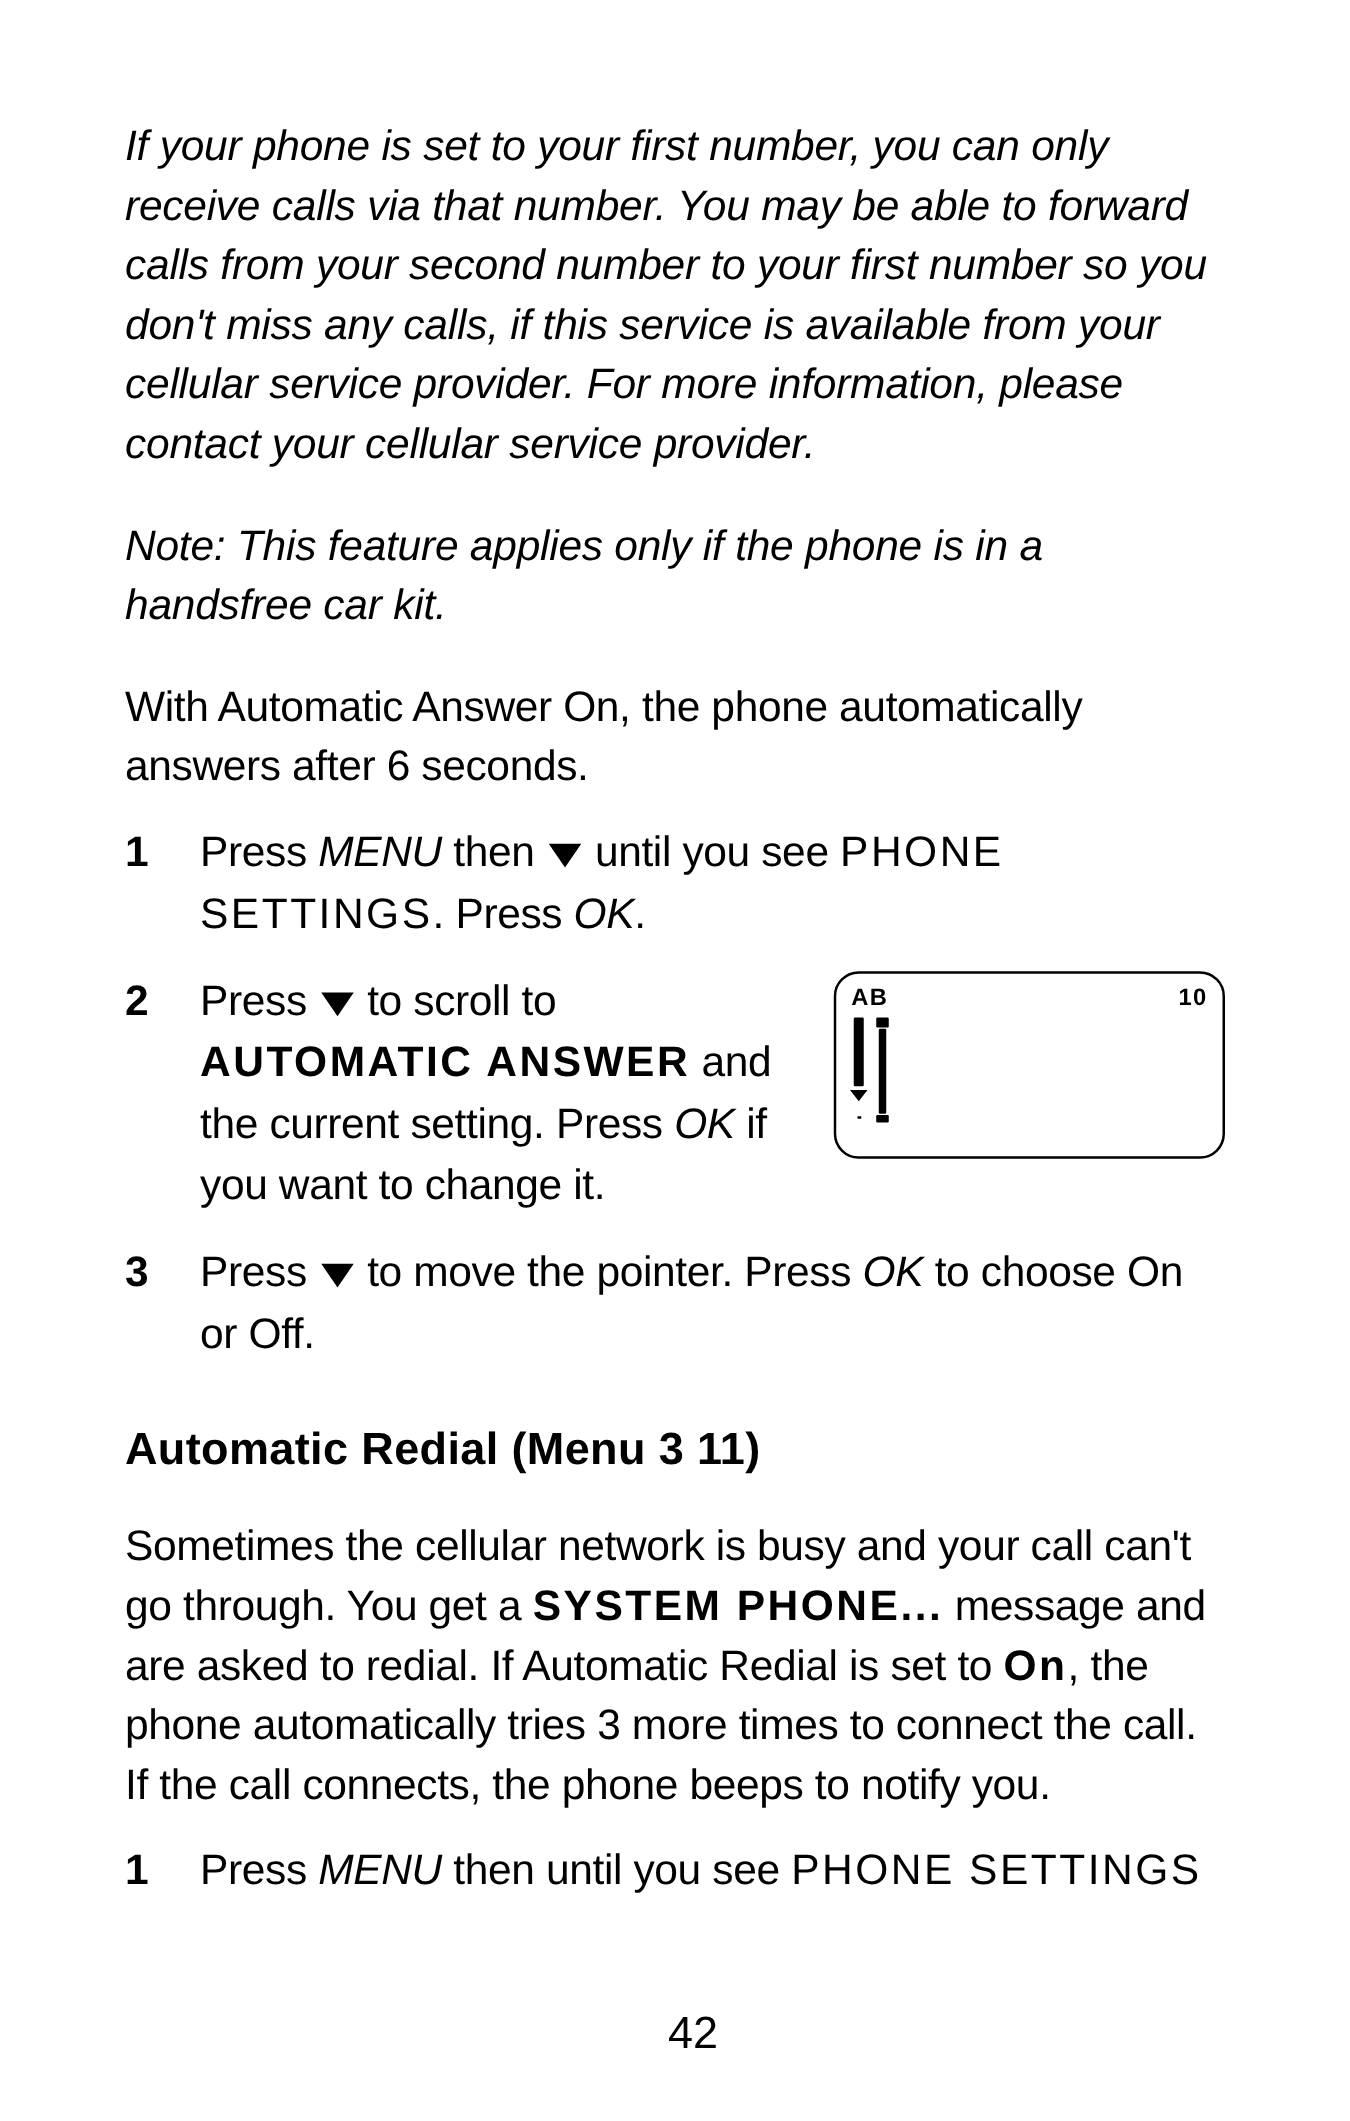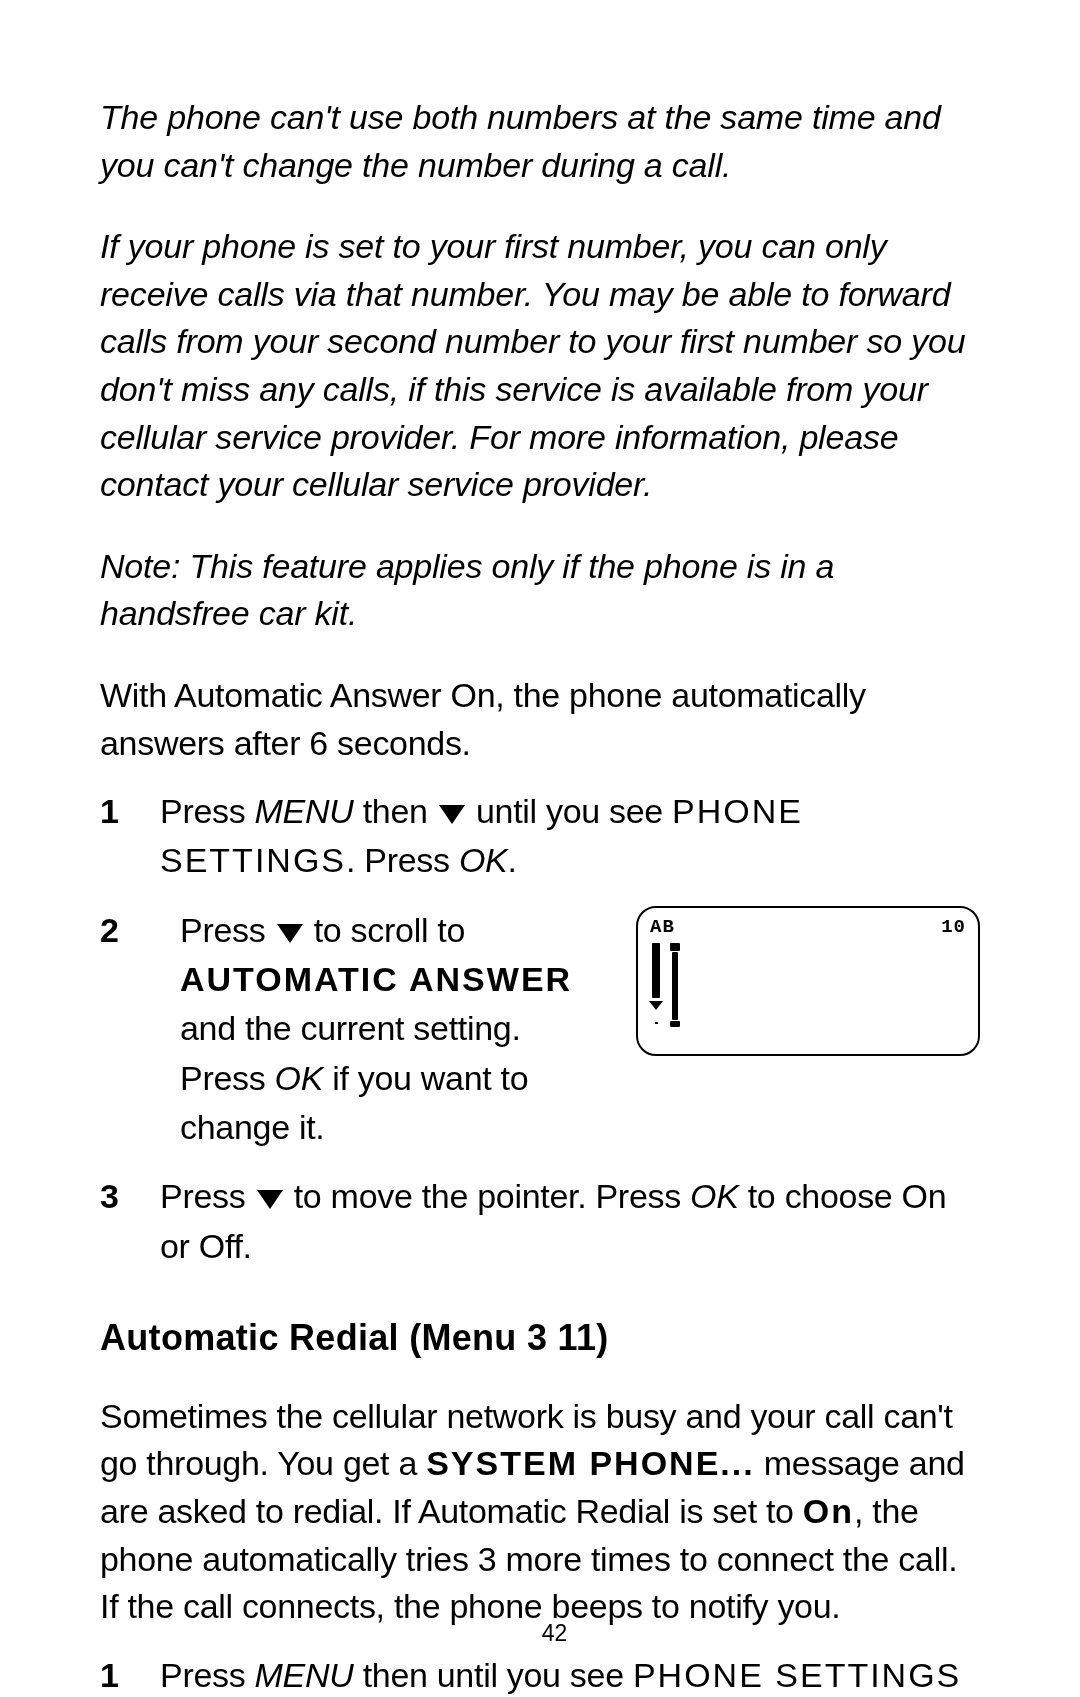--- a/index.html
+++ b/index.html
@@ -53,30 +53,30 @@
   ol.steps>li .num{
     font-weight:bold;
     width:60px;
     flex-shrink:0;
   }
   ol.steps>li .txt{flex:1;}
   .menu-key{font-style:italic;font-family:Arial,Helvetica,sans-serif;}
   .ok-key{font-style:italic;}
   .disp{font-family:Arial,Helvetica,sans-serif;letter-spacing:2px;}
   .disp-bold{font-weight:bold;letter-spacing:2px;}
-  .row-with-screen{display:flex;gap:24px;align-items:flex-start;margin-left:20px;}
+  .row-with-screen{display:flex;gap:24px;align-items:flex-start;}
   .row-with-screen .txt{flex:1;}
   .row-with-screen .screen-wrap{flex-shrink:0;}
   .screen{
-    width:344px;height:150px;
+    width:313px;height:150px;
     border:2px solid #000;
     border-radius:20px;
     box-sizing:border-box;
     padding:6px 12px 6px 12px;
-    font-family:Liberation Mono, monospace;
+    font-family:Liberation Sans, sans-serif;
     letter-spacing:1px;
     position:relative;
   }
   .screen .top-row{
     display:flex;justify-content:space-between;
     font-size:19px;font-weight:bold;letter-spacing:1px;
     margin-bottom:0px;
   }
   .screen .mid{
     display:flex;align-items:flex-start;gap:6px;
@@ -113,30 +113,29 @@
     border-left:13px solid transparent;
     border-right:13px solid transparent;
     border-top:19px solid #000;
     position:relative;top:1px;
     margin:0 2px;
   }
   .page-number{
     position:absolute;
     bottom:50px;left:0;right:0;
     text-align:center;
-    font-size:23px;
+    font-size:36px;
     padding-left:29px;
   }
 </style>
 </head>
 <body>
 
 <div class="page">
 
-  <p class="italic-para">The phone can't use both numbers at the same time and you can't change the number during a call.</p>
   <p class="italic-para">If your phone is set to your first number, you can only receive calls via that number. You may be able to forward calls from your second number to your first number so you don't miss any calls, if this service is available from your cellular service provider. For more information, please contact your cellular service provider.</p>
 
   <p class="note">Note: This feature applies only if the phone is in a handsfree car kit.</p>
   <p class="body-para">With Automatic Answer On, the phone automatically answers after 6 seconds.</p>
 
   <ol class="steps">
     <li>
       <span class="num">1</span>
       <span class="txt">
         <span>Press </span><span class="menu-key">MENU</span><span> then </span><span class="arrow-down-icon"></span><span> until you see </span><span class="disp">PHONE SETTINGS</span><span>. Press </span><span class="ok-key">OK</span><span>.</span>

